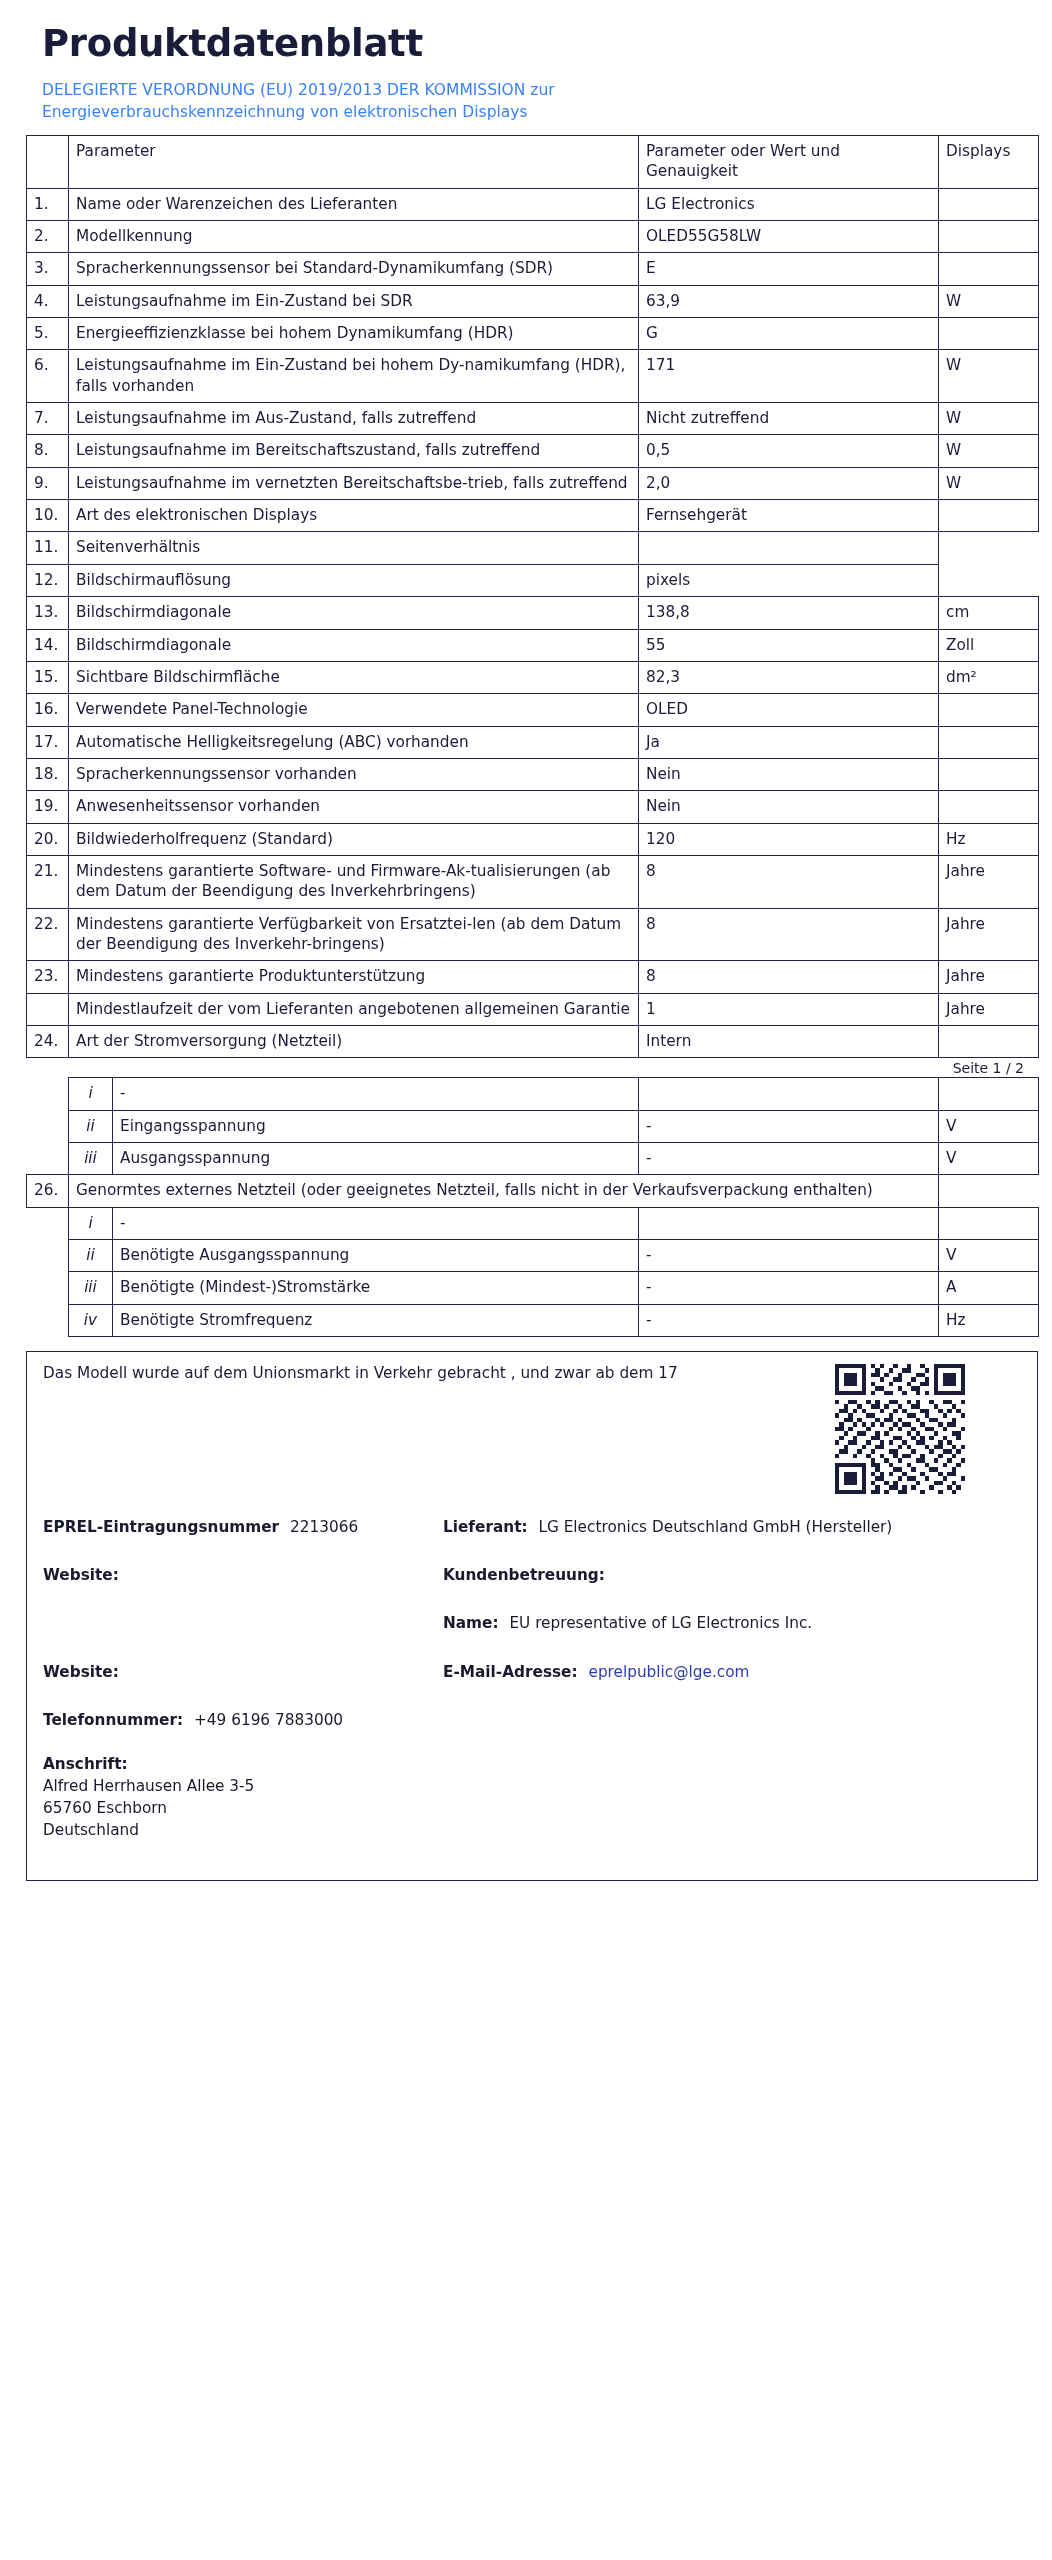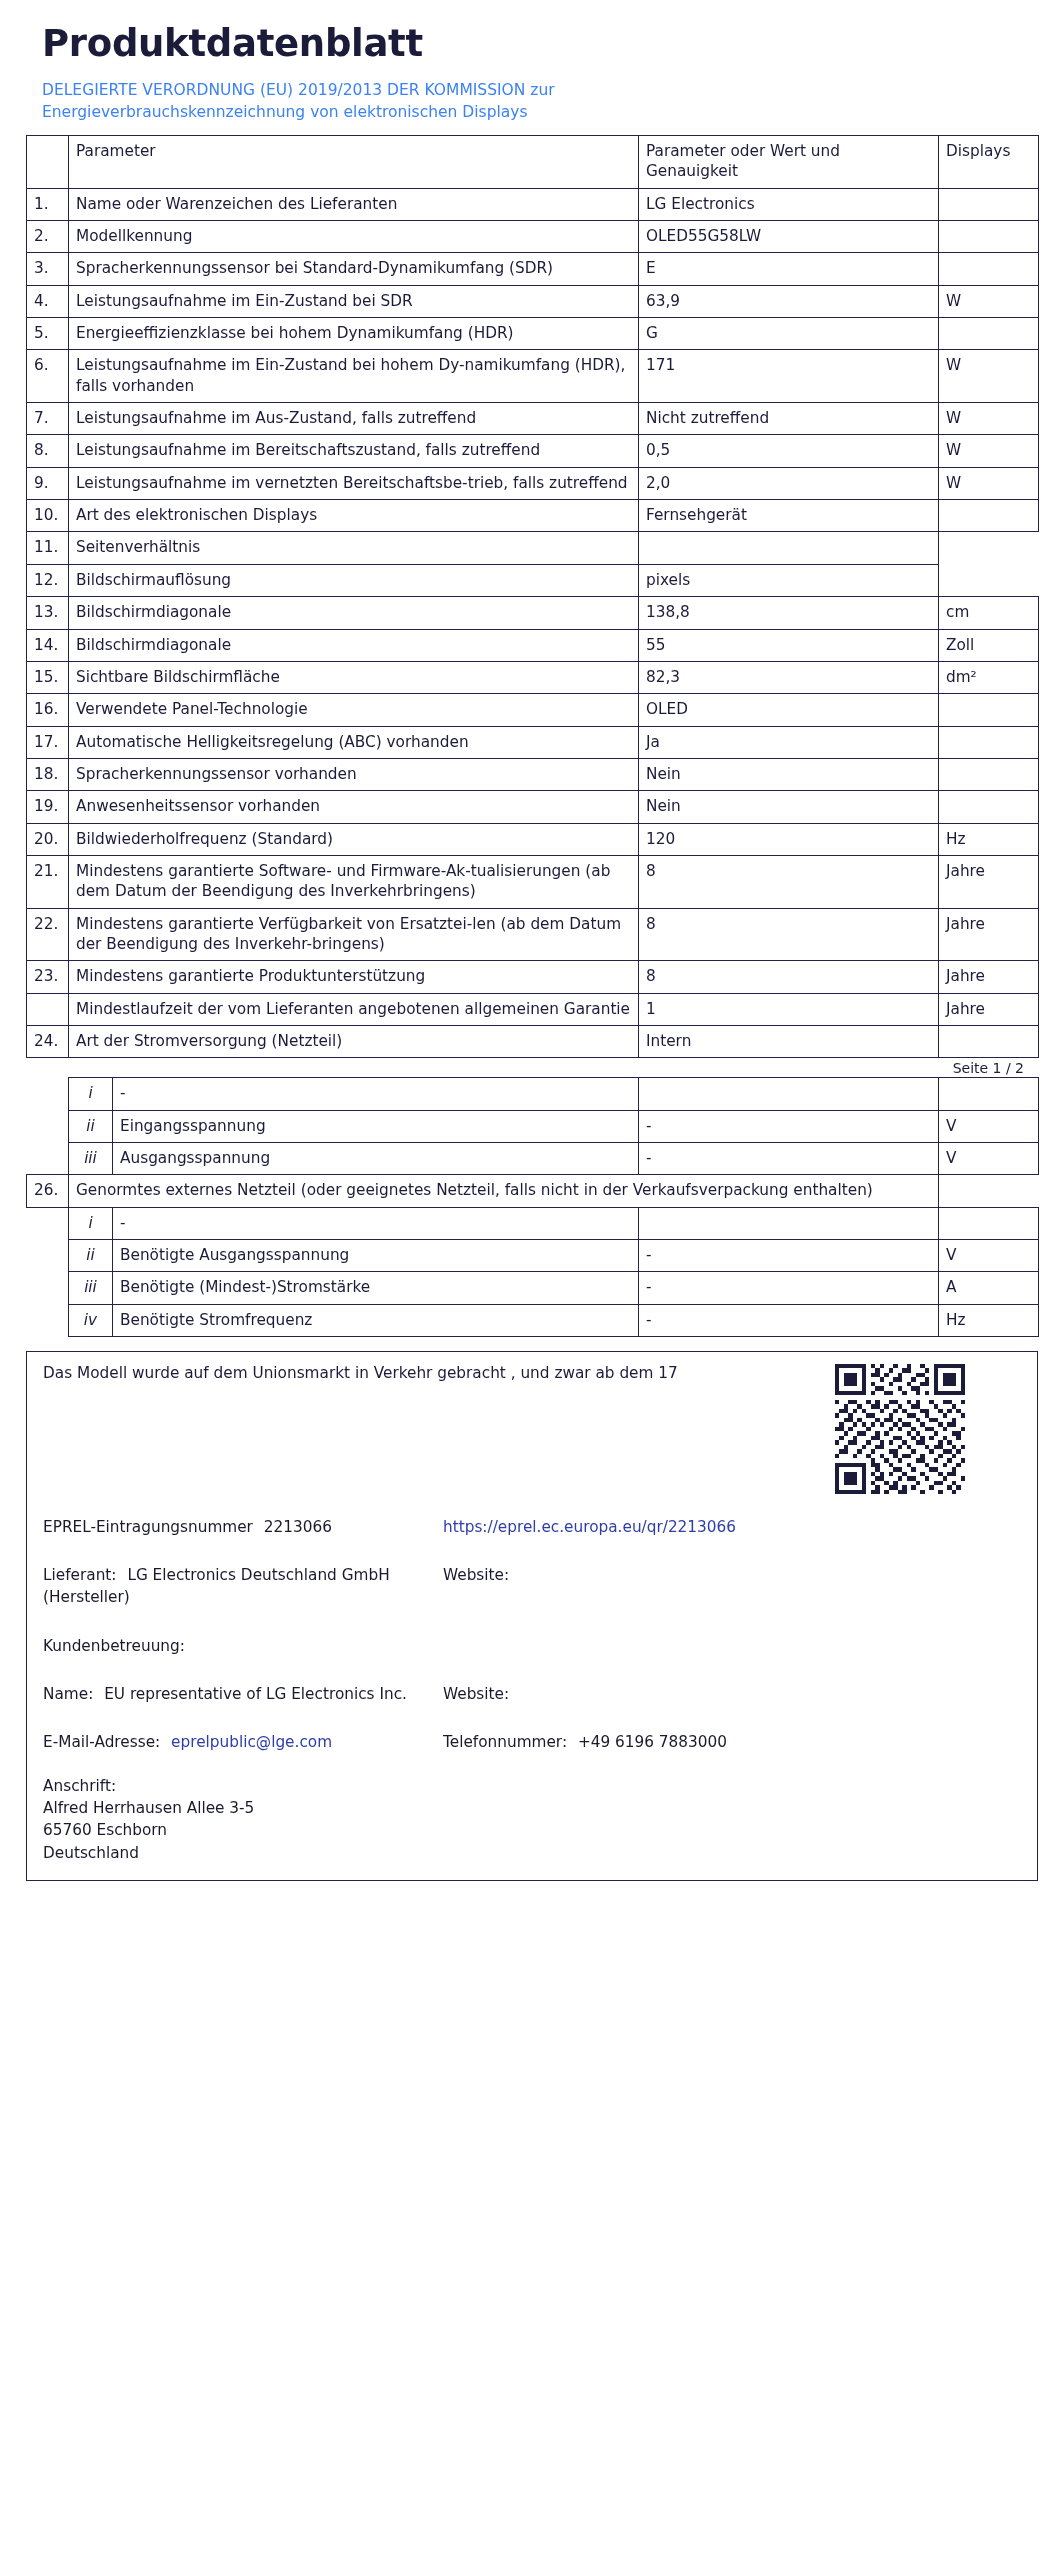--- a/index.html
+++ b/index.html
@@ -62,21 +62,21 @@
   }
   .foot-box {
     border: 1px solid #232347;
     margin: 14px 8px 0 8px;
     width: 1012px;
     padding: 12px 16px 14px 16px;
     position: relative;
     min-height: 530px;
   }
   .foot-line { font-size: 15.3px; color: #1b1b3a; margin: 0 0 8px 0; }
-  .foot-strong { font-weight: normal; }
+  .foot-strong { font-weight: bold; }
   .link { color: #2d3ea8; }
   .qr {
     position: absolute;
     right: 72px;
     top: 12px;
     width: 130px;
     height: 130px;
   }
   .qr svg { display: block; }
   .grid2 {
@@ -540,23 +540,20 @@
         </g>
       </svg>
     </div>
 
     <div class="grid2">
       <div class="cellL">
         <span class="foot-strong">EPREL-Eintragungsnummer</span>
         <span class="sp"></span>
         <span>2213066</span>
       </div>
-      <div class="cellR">
-        <span class="link">https://eprel.ec.europa.eu/qr/2213066</span>
-      </div>
 
       <div class="cellL">
         <span class="foot-strong">Lieferant:</span>
         <span class="sp"></span>
         <span>LG Electronics Deutschland GmbH (Hersteller)</span>
       </div>
       <div class="cellR">
         <span class="foot-strong">Website:</span>
       </div>
 

